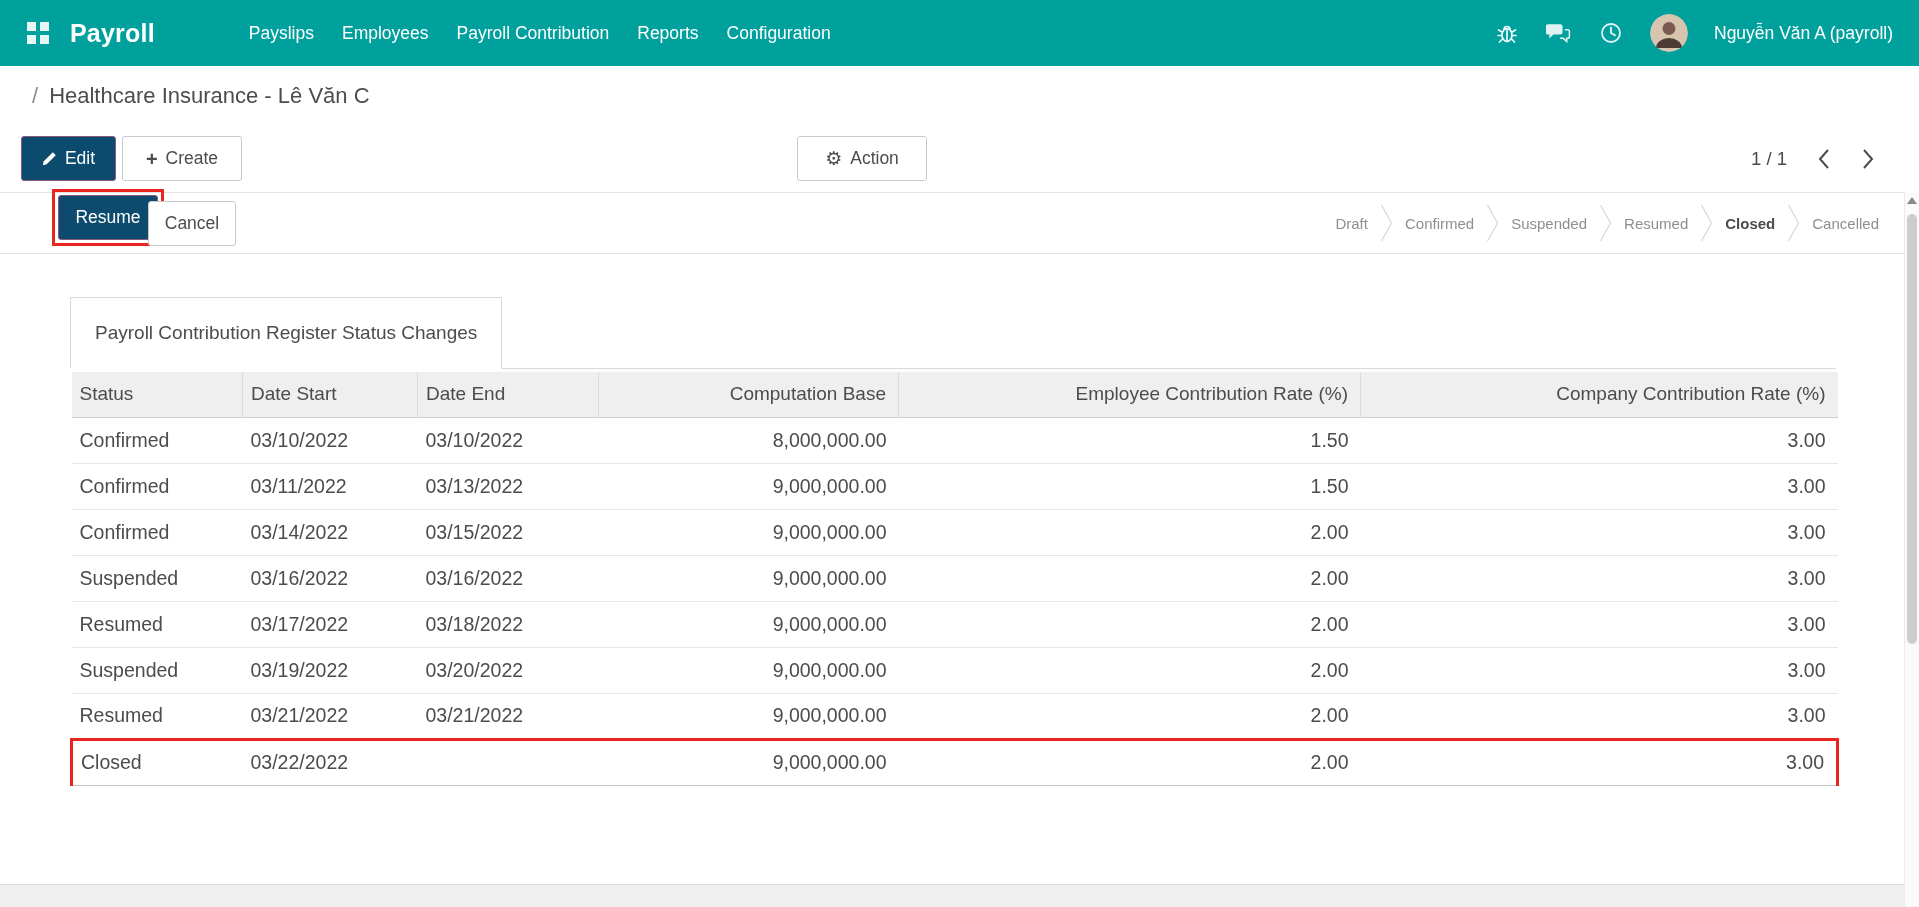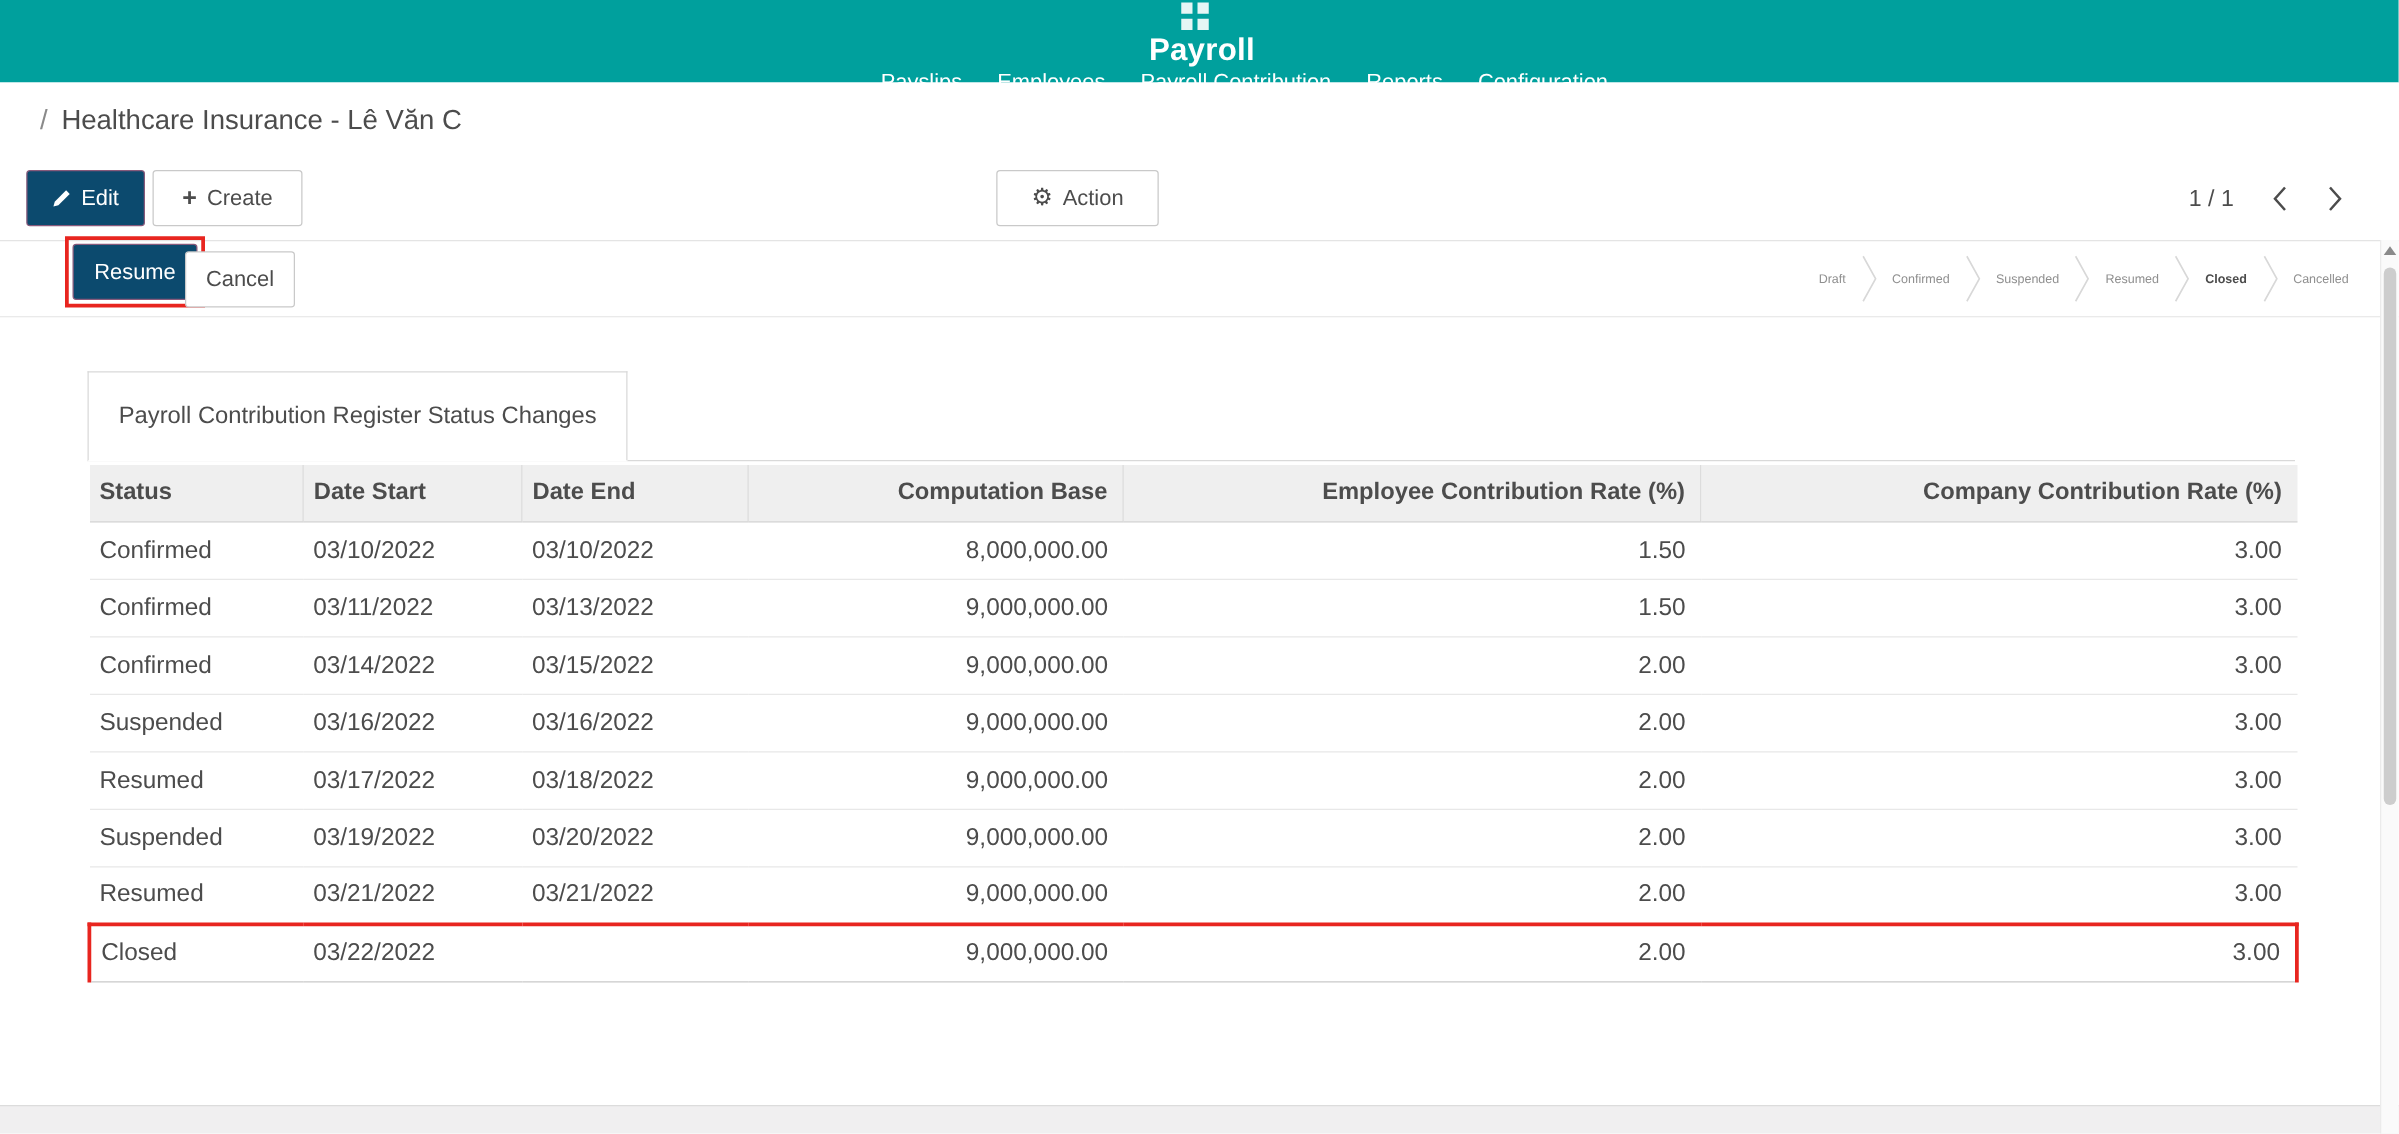--- a/index.html
+++ b/index.html
@@ -6,21 +6,21 @@
   html, body {
     width: 1919px; height: 907px;
     font-family: "Liberation Sans", "DejaVu Sans", sans-serif;
     color: #4c4c4c; background: #fff; overflow: hidden; position: relative;
   }
 
   
   .navbar {
     position: absolute; top: 0; left: 0; right: 0; height: 66px;
     background: #00a09d; display: flex; align-items: center;
-    padding: 0 26px 0 18px; color: #fff; flex-direction: column;
+    padding: 0 26px 0 18px; color: #fff;
   }
   .apps-btn { width: 40px; height: 40px; display: flex; align-items: center; justify-content: center; cursor: pointer; }
   .brand { font-size: 25px; font-weight: 700; margin-left: 12px; cursor: pointer; letter-spacing: .2px; }
   .menu { display: flex; margin-left: 80px; height: 100%; align-items: center; }
   .menu-item { padding: 0 14px; font-size: 17.5px; color: #fff; cursor: pointer; white-space: nowrap; }
   .nav-right { margin-left: auto; display: flex; align-items: center; gap: 26px; }
   .nav-icon { width: 26px; height: 26px; display: flex; align-items: center; justify-content: center; cursor: pointer; opacity: .95; }
   .avatar { width: 38px; height: 38px; border-radius: 50%; overflow: hidden; cursor: pointer; display: block; }
   .user-name { font-size: 17.5px; cursor: pointer; white-space: nowrap; }
 
@@ -53,40 +53,40 @@
 
   
   .status-row {
     position: absolute; top: 192px; left: 0; right: 0; height: 62px; background: #fff;
     border-top: 1px solid #e4e4e4; border-bottom: 1px solid #e4e4e4;
   }
   .annotation-resume { position: absolute; left: 15px; top: -4px; border: 3px solid #e8251f; padding: 3px; background: transparent; margin-left: 37px; }
   .resume-btn { width: 100px; height: 45px; }
   .cancel-btn { position: absolute; left: 148px; top: 8px; width: 88px; height: 45px; }
   .statusbar-states { position: absolute; right: 28px; top: 0; height: 100%; display: flex; align-items: center; }
-  .sb-state { padding: 0 12px; font-size: 10px; color: #8f8f8f; cursor: pointer; white-space: nowrap; }
+  .sb-state { padding: 0 12px; font-size: 15px; color: #8f8f8f; cursor: pointer; white-space: nowrap; }
   .sb-state.active { color: #4c4c4c; font-weight: 700; }
   .sb-sep { display: block; flex: none; }
 
   
   .sheet { position: absolute; top: 254px; left: 0; right: 0; height: 630px; background: #fff; }
   .notebook {
     position: absolute; left: 70px; top: 43px; width: 1766px;
     display: flex; align-items: flex-end; border-bottom: 1px solid #d9d9d9;
   }
   .tab {
     padding: 24px 24px; font-size: 19px; background: #fff; cursor: pointer;
     border: 1px solid #d9d9d9; border-bottom: 1px solid #fff; margin-bottom: -1px; white-space: nowrap;
   }
   .o-table {
     position: absolute; left: 70px; top: 118px; width: 1766px;
     border-collapse: collapse; table-layout: fixed; font-size: 19.5px; color: #4c4c4c;
   }
   .o-table thead th {
-    background: #efefef; height: 45px; font-weight: 700; text-align: left; font-size: 19px;
+    background: #efefef; height: 45px; font-weight: 400; text-align: left; font-size: 19px;
     padding: 0 12px 0 8px; border-bottom: 1px solid #cfcfcf; border-left: 1px solid #dcdcdc; cursor: pointer;
   }
   .o-table thead th:first-child { border-left: none; }
   .o-table thead th.num { text-align: right; }
   .o-table tbody td { height: 46px; padding: 0 12px 0 8px; border-top: 1px solid #e8e8e8; background: #fff; }
   .o-table tbody tr:first-child td { border-top: none; }
   .o-table tbody tr:last-child td { border-bottom: 1px solid #c9c9c9; }
   .o-table td.num { text-align: right; }
   .o-table tr.highlight td { border-top: 3px solid #e8251f; border-bottom: 3px solid #e8251f; }
   .o-table tr.highlight td:first-child { border-left: 3px solid #e8251f; }

